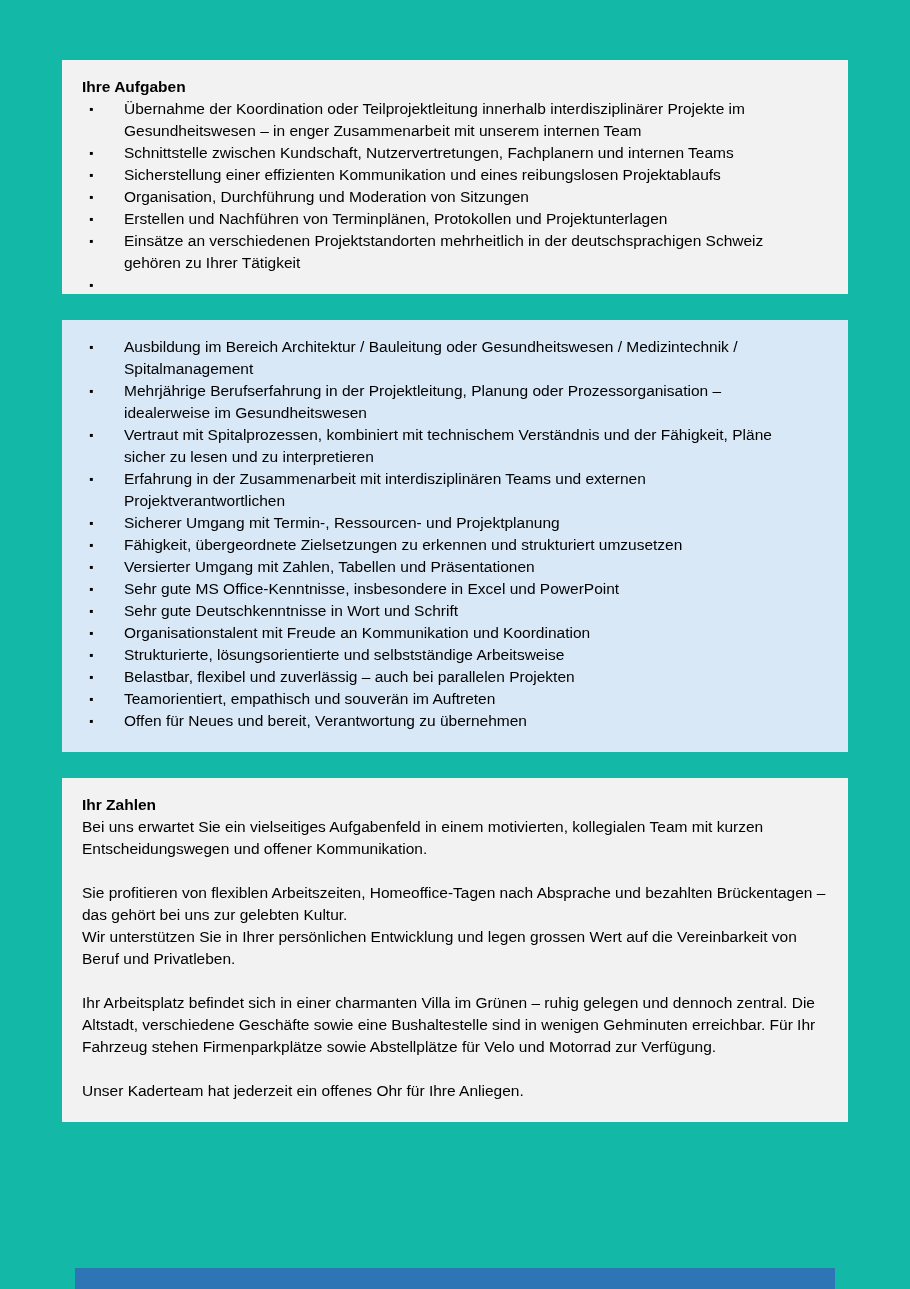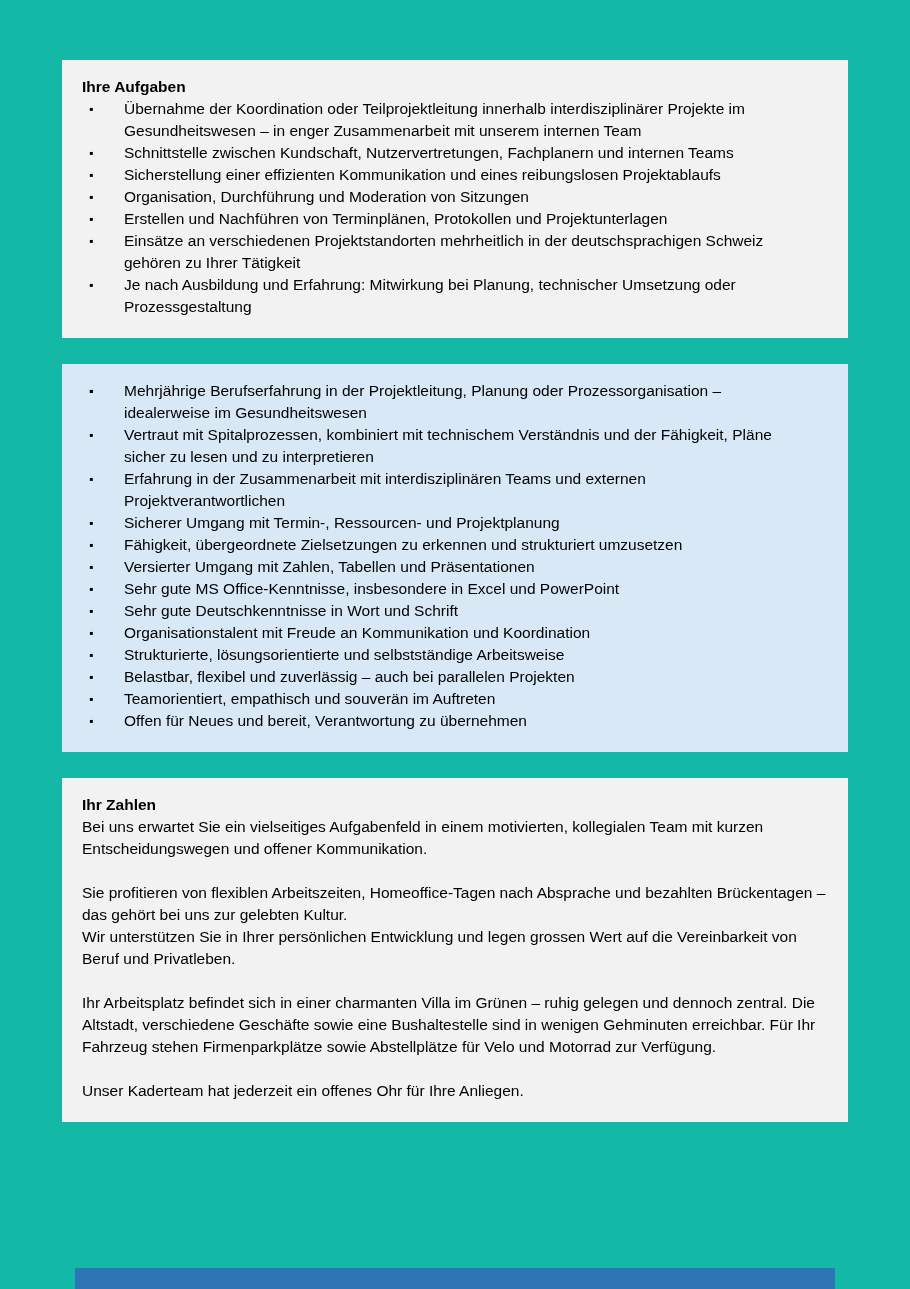--- a/index.html
+++ b/index.html
@@ -90,30 +90,30 @@
           <span class="bullet-text">Erstellen und Nachführen von Terminplänen, Protokollen und Projektunterlagen</span>
         </li>
 
         <li class="bullet-item">
           <span class="bullet">▪</span>
           <span class="bullet-text">Einsätze an verschiedenen Projektstandorten mehrheitlich in der deutschsprachigen Schweiz gehören zu Ihrer Tätigkeit</span>
         </li>
 
         <li class="bullet-item">
           <span class="bullet">▪</span>
-          <span class="bullet-text">Je nach Ausbildung und Erfahrung: Mitwirkung bei Planung, technischer Umsetzung oder Prozessgestaltung</span>
         </li>
       </ul>
   </section>
 
   <section class="box box-blue">
     <ul class="bullet-list">
 
         <li class="bullet-item">
           <span class="bullet">▪</span>
+          <span class="bullet-text">Ausbildung im Bereich Architektur / Bauleitung oder Gesundheitswesen / Medizintechnik / Spitalmanagement</span>
         </li>
 
         <li class="bullet-item">
           <span class="bullet">▪</span>
           <span class="bullet-text">Mehrjährige Berufserfahrung in der Projektleitung, Planung oder Prozessorganisation – idealerweise im Gesundheitswesen</span>
         </li>
 
         <li class="bullet-item">
           <span class="bullet">▪</span>
           <span class="bullet-text">Vertraut mit Spitalprozessen, kombiniert mit technischem Verständnis und der Fähigkeit, Pläne sicher zu lesen und zu interpretieren</span>

